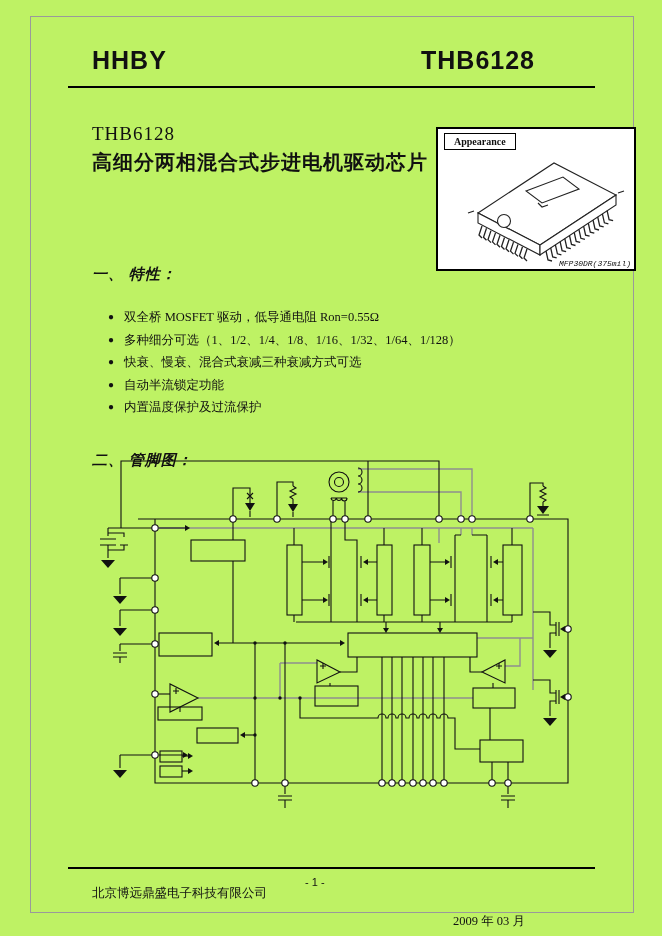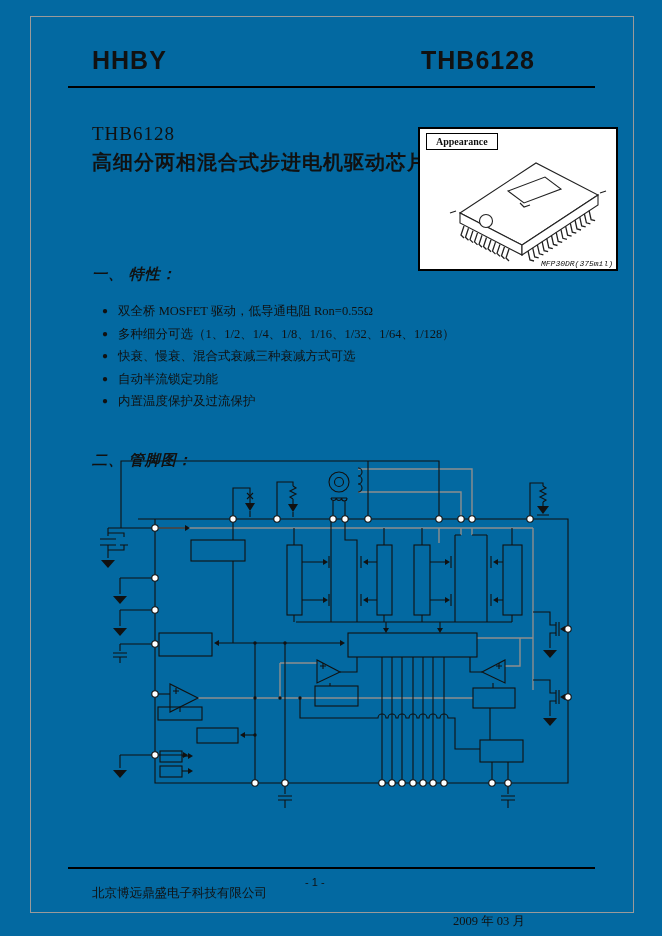--- a/index.html
+++ b/index.html
@@ -1,33 +1,33 @@
 <!DOCTYPE html>
 <html><head>
 <meta charset="utf-8">
 <style>
   html,body{margin:0;padding:0;background:#fff;}
-  #page{position:relative;width:662px;height:936px;background:#0369a1;overflow:hidden;
+  #page{position:relative;width:662px;height:936px;background:#bef264;overflow:hidden;
         font-family:"Liberation Serif","DejaVu Serif",serif;color:#111;}
   .abs{position:absolute;}
   #page-frame{left:30px;top:16px;width:602px;height:895px;border:1px solid #9a9a9a;}
   .brand{left:92px;top:46px;font-family:"Liberation Sans","DejaVu Sans",sans-serif;
          font-size:25px;font-weight:bold;letter-spacing:1px;}
   .hdr-part{left:421px;top:46px;font-family:"Liberation Sans","DejaVu Sans",sans-serif;
          font-size:25px;font-weight:bold;letter-spacing:1px;}
   .hdr-rule{left:68px;top:86px;width:527px;height:2px;background:#000;}
   .title-part{left:92px;top:123px;font-size:19px;letter-spacing:1px;}
   .title-sub{left:92px;top:149px;font-size:20px;font-weight:bold;letter-spacing:1px;}
-  .app-box{left:418px;top:127px;width:196px;height:140px;border:2px solid #000;background:#fff;}
+  .app-box{left:436px;top:127px;width:196px;height:140px;border:2px solid #000;background:#fff;}
   .app-label{left:6px;top:4px;border:1px solid #000;padding:0 9px;font-size:10px;
              font-weight:bold;line-height:15px;}
   .app-pkg{right:3px;bottom:1px;font-size:8px;font-family:"Liberation Mono","DejaVu Sans Mono",monospace;font-style:italic;}
   .sec-head{font-size:15px;font-weight:bold;letter-spacing:1px;font-style:italic;}
   #features-head{left:92px;top:265px;}
-  #features-list{left:92px;top:290px;width:420px;margin:10px;padding:0;list-style:none;}
+  #features-list{left:92px;top:290px;width:420px;margin:16px;padding:0;list-style:none;}
   #features-list li{line-height:21.5px;font-size:12.5px;white-space:nowrap;}
   .blt{font-size:10px;margin-right:10px;vertical-align:1px;}
   #pins-head{left:92px;top:405px;margin-top:46px;}
   .ftr-rule{left:68px;top:867px;width:527px;height:1.5px;background:#000;}
   .ftr{top:873px;font-size:12.5px;}
   .ftr-co{left:92px;margin-top:12px;}
   .ftr-pg{left:305px;font-family:"Liberation Sans","DejaVu Sans",sans-serif;font-size:11px;top:876px;}
   .ftr-dt{left:453px;margin-top:40px;}
   svg{display:block;}
 </style>

